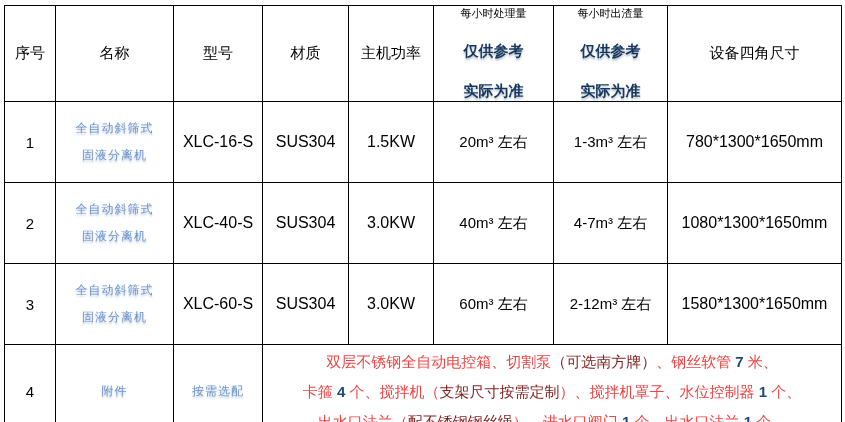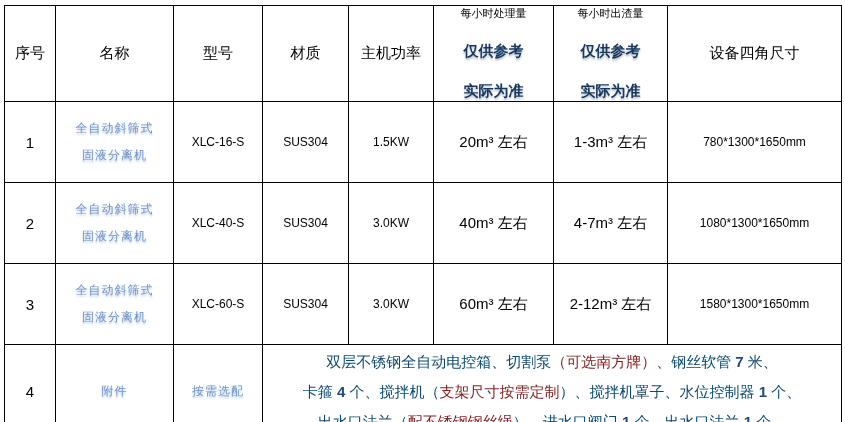--- a/index.html
+++ b/index.html
@@ -8,23 +8,23 @@
   td{border:1px solid #000;text-align:center;vertical-align:middle;
      font-size:15px;color:#000;padding:0 2px;overflow:hidden;}
   tr.hdr td{height:80px;}
   tr.prod td{height:80px;}
   tr.acc td{height:93px;}
   .hdr-title{font-size:11px;color:#000;margin-bottom:2px;}
   .hdr-note{font-size:15px;font-weight:bold;color:#17375E;margin-top:21px;
             text-shadow:0 2px 2px rgba(23,55,94,0.30);}
   .blue-name{color:#6D93CB;font-size:12px;line-height:27px;letter-spacing:1px;
              text-shadow:0 2px 2px rgba(130,160,205,0.55);}
-  .latin{font-size:12px;}
+  .latin{font-size:16px;}
   .acc-text{font-size:15px;line-height:30px;text-align:center;}
-  .seg-black{color:#0c4a6e;text-align:center;}
+  .seg-black{color:#ef4444;text-align:center;}
   .seg-red{color:#7f1d1d;}
   .seg-number{color:#1F497D;font-weight:bold;}
 </style>
 </head>
 <body>
 
 <table class="spec">
   <colgroup>
     <col style="width:51px">
       <col style="width:118px">

